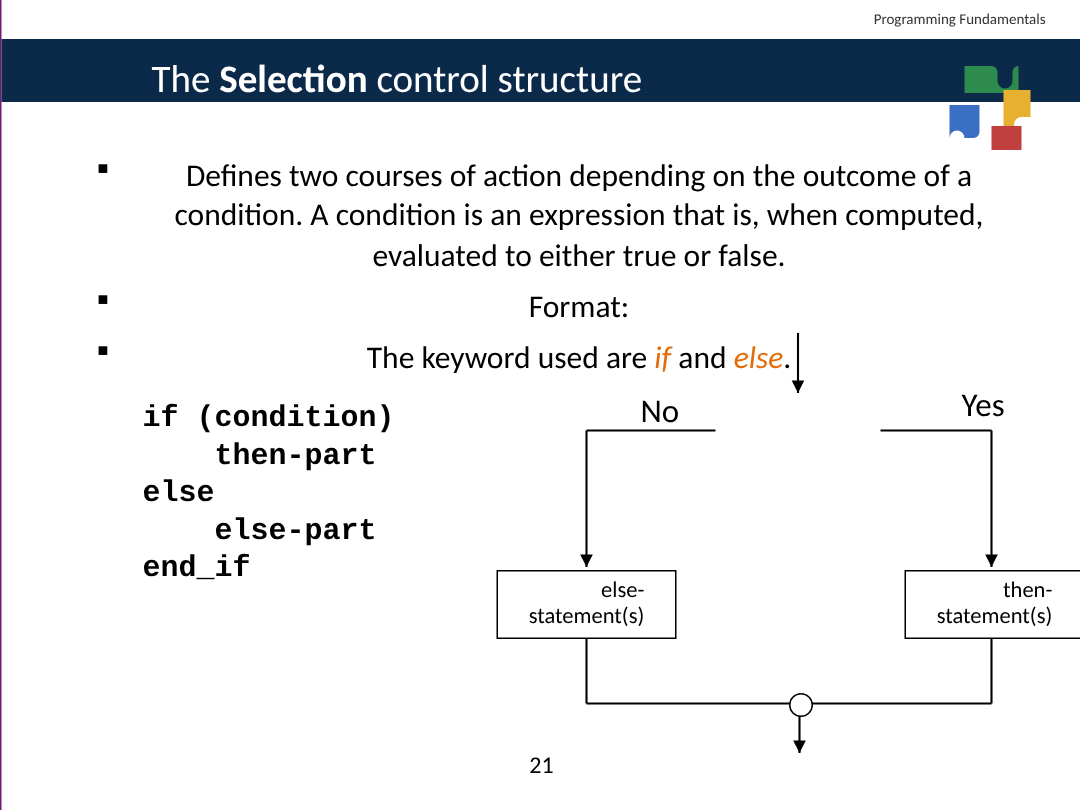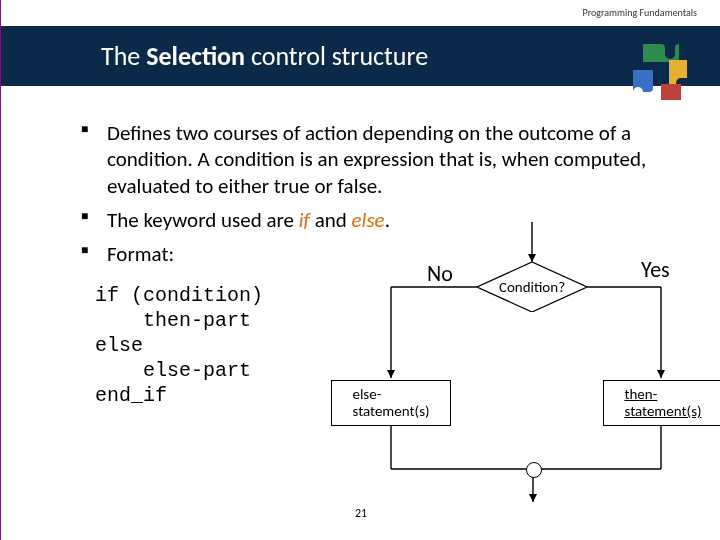--- a/index.html
+++ b/index.html
@@ -23,24 +23,24 @@
     top: 6px;
     right: 24px;
     font-size: 10px;
     color: #333;
   }
   .title-bar {
     position: absolute;
     top: 26px;
     left: 0;
     right: 0;
-    height: 60px;
+    height: 42px;
     background: #0b2a4a;
     display: flex;
-    align-items: center;
+    align-items: flex-end;
     padding-left: 100px;
   }
   .title-bar .title-text {
     font-size: 26px;
     color: #fff;
   }
   .title-text .bold { font-weight: 700; }
   .puzzle-icon {
     position: absolute;
     top: 36px;
@@ -53,21 +53,22 @@
     position: absolute;
     top: 104px;
     left: 60px;
     right: 40px;
     font-size: 21px;
     line-height: 1.25;
   }
   .content ul {
     list-style: none;
     padding: 0;
-    margin: 16px;
+    margin: 0;
+    text-align: center;
   }
   .content li {
     position: relative;
     padding-left: 30px;
     margin-bottom: 8px;
   }
   .content li::before {
     content: "■";
     position: absolute;
     left: 4px;
@@ -75,21 +76,21 @@
     font-size: 12px;
     color: #000;
   }
   .kw { font-style: italic; color: #e36c09; }
   .format-block {
     font-family: "Courier New", monospace;
     font-size: 20px;
     white-space: pre;
     margin-top: 16px;
     margin-left: 34px;
-    font-weight: 400;
+    font-weight: 700;
   }
   .flowchart {
     position: absolute;
     top: 232px;
     left: 320px;
     width: 380px;
     height: 260px;
   }
   .fc-label {
     position: absolute;
@@ -118,42 +119,42 @@
   }
   .box {
     position: absolute;
     width: 118px;
     height: 44px;
     border: 1px solid #000;
     display: flex;
     align-items: center;
     justify-content: center;
     font-size: 15px;
-    text-align: left;
+    text-align: right;
     line-height: 1.15;
     background: #fff;
   }
   .box-left { left: 10px; top: 148px; }
   .box-right { left: 282px; top: 148px; }
   .merge-circle {
     position: absolute;
     left: 205px;
     top: 230px;
     width: 14px;
     height: 14px;
     border: 1px solid #000;
     border-radius: 50%;
     background: #fff;
   }
   .page-number {
     position: absolute;
     bottom: 20px;
     left: 50%;
     transform: translateX(-50%);
-    font-size: 12px;
+    font-size: 16px;
     color: #000;
   }
   svg.lines {
     position: absolute;
     left: 0; top: 0;
     width: 380px;
     height: 260px;
     overflow: visible;
   }
 </style>
@@ -176,24 +177,24 @@
         <path d="M36 26 h18 v18 h-6 a5 5 0 1 0 0 10 h6 v0 a0 0 0 0 1 0 0 h-18 v-28 z" fill="#e8b030" transform="translate(8,-2)"></path>
         <path d="M10 30 h18 v18 a4 4 0 0 1 -4 4 h-6 a5 5 0 1 0 -10 0 v-22 z" fill="#3b6fc4" transform="translate(0,4)"></path>
         <path d="M30 44 h20 v16 h-20 z" fill="#c04040" transform="translate(6,4)"></path>
       </g>
     </svg>
   </div>
 
   <div class="content">
     <ul>
       <li>Defines two courses of action depending on the outcome of a condition. A condition is an expression that is, when computed, evaluated to either true or false.</li>
+      <li>Format:</li>
       <li>
         <span>The keyword used are </span><span class="kw">if</span><span> and </span><span class="kw">else</span><span>.</span>
       </li>
-      <li>Format:</li>
     </ul>
     <div class="format-block">if (condition)
     then-part
 else
     else-part
 end_if</div>
   </div>
 
   <div class="flowchart">
     <svg class="lines">
@@ -216,33 +217,27 @@
 
       <line x1="340" y1="192" x2="340" y2="237" stroke="#000" stroke-width="1.4"></line>
       <line x1="340" y1="237" x2="219" y2="237" stroke="#000" stroke-width="1.4"></line>
 
       <line x1="212" y1="244" x2="212" y2="270" stroke="#000" stroke-width="1.4" marker-end="url(#arrow)"></line>
     </svg>
 
     <div class="fc-label" style="left:106px; top:28px;">No</div>
     <div class="fc-label" style="left:320px; top:24px;">Yes</div>
 
-    <div class="diamond">
-      <svg class="diamond-shape" viewBox="0 0 110 50">
-        <polygon points="55,0 110,25 55,50 0,25" fill="#fff" stroke="#000" stroke-width="1.3"></polygon>
-      </svg>
-      <div class="diamond-text">Condition?</div>
-    </div>
 
     <div class="box box-left">
       <span style="white-space:pre-line;">else-
 statement(s)</span>
     </div>
     <div class="box box-right">
-      <span style="white-space:pre-line;text-decoration:underline;">then-
+      <span style="white-space:pre-line;">then-
 statement(s)</span>
     </div>
 
     <div class="merge-circle"></div>
   </div>
 
   <div class="page-number">21</div>
 </div>
 
 </body></html>

